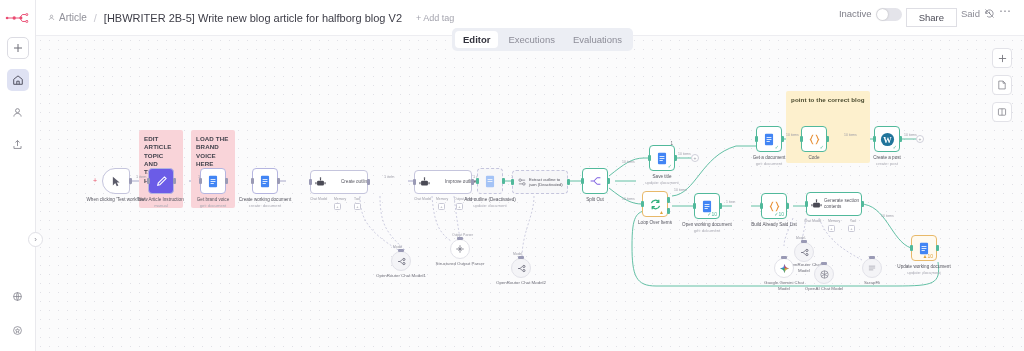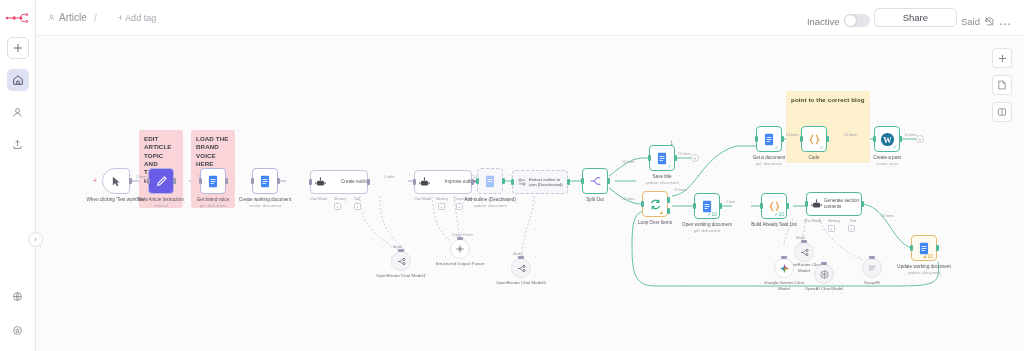--- a/index.html
+++ b/index.html
@@ -39,29 +39,29 @@
   
   .header {
     position: absolute; left: 36px; top: 0; right: 0; height: 36px;
     background: #fff; border-bottom: 1px solid #ededf1;
     display: flex; align-items: center; padding: 0 12px; z-index: 30;
   }
   .crumb-person { display: flex; align-items: center; gap: 4px; color: #909099; font-size: 10px; }
   .crumb-sep { color: #c8c8d0; margin: 0 7px; font-size: 11px; }
   .crumb-title { color: #3c3c46; font-size: 11px; white-space: nowrap; }
   .add-tag { color: #a4a4ae; font-size: 9px; margin-left: 14px; }
-  .hdr-right { margin-left: auto; display: flex; align-items: flex-end; gap: 4px; }
+  .hdr-right { margin-left: auto; display: flex; align-items: flex-start; gap: 4px; }
   .inactive-lbl { color: #7e7e88; font-size: 9.5px; }
   .toggle {
     width: 26px; height: 13px; border-radius: 7px; background: #e4e4ea;
     position: relative;
   }
   .toggle i { position: absolute; left: 1px; top: 1px; width: 11px; height: 11px; border-radius: 50%; background: #fff; box-shadow: 0 0 2px rgba(0,0,0,.25); }
   .share-btn {
-    border: 1px solid #dedee4; border-radius: 5px; padding: 3px 28px;
+    border: 1px solid #dedee4; border-radius: 0; padding: 3px 12px;
     font-size: 9.5px; color: #4d4d58; background: #fff;
   }
   .saved-lbl { color: #8b8b95; font-size: 9.5px; }
   .hdr-icon { color: #7d7d87; display: flex; align-items: center; }
   .dots { letter-spacing: 1px; color: #8b8b95; font-size: 12px; line-height: 6px; }
 
   
   .tabs {
     position: absolute; left: 452px; top: 28px; z-index: 31;
     background: #eceef4; border-radius: 5px; padding: 3px;
@@ -243,20 +243,21 @@
 
   <div class="header">
     <div class="crumb-person">
       <svg width="7" height="7" viewBox="0 0 14 14" fill="none" stroke="#909099" stroke-width="1.2">
         <circle cx="7" cy="4.6" r="2.4"></circle>
           <path d="M2.6 12c0-2.5 2-3.9 4.4-3.9s4.4 1.4 4.4 3.9"></path>
       </svg>
       <span>Article</span>
     </div>
     <span class="crumb-sep">/</span>
+    <span class="crumb-title">[HBWRITER 2B-5] Write new blog article for halfborg blog V2</span>
     <span class="add-tag">+ Add tag</span>
 
     <div class="hdr-right">
       <span class="inactive-lbl">Inactive</span>
       <div class="toggle">
           <i></i>
         </div>
       <div class="share-btn">Share</div>
       <span class="saved-lbl">Said</span>
       <span class="hdr-icon">
@@ -264,20 +265,25 @@
           <path d="M2.4 7a4.6 4.6 0 1 1 1.6 3.5"></path>
             <path d="M2.2 4.2v2.6h2.6"></path>
             <path d="M7 4.8V7l1.6 1"></path>
           <path d="M1.8 1.8l10.4 10.4" stroke-width=".9"></path>
         </svg>
       </span>
       <span class="dots">⋯</span>
     </div>
   </div>
 
+  <div class="tabs">
+    <div class="tab active">Editor</div>
+    <div class="tab">Executions</div>
+    <div class="tab">Evaluations</div>
+  </div>
 
   <div class="canvas">
     <div class="layer">
 
       <svg class="edges">
         <g stroke="#9d9dc4" stroke-width="0.9" fill="none">
           <path d="M94 145 H122"></path>
           <path d="M153 145 H190"></path>
           <path d="M221 145 H250"></path>
           <path d="M281 145 H312"></path>

